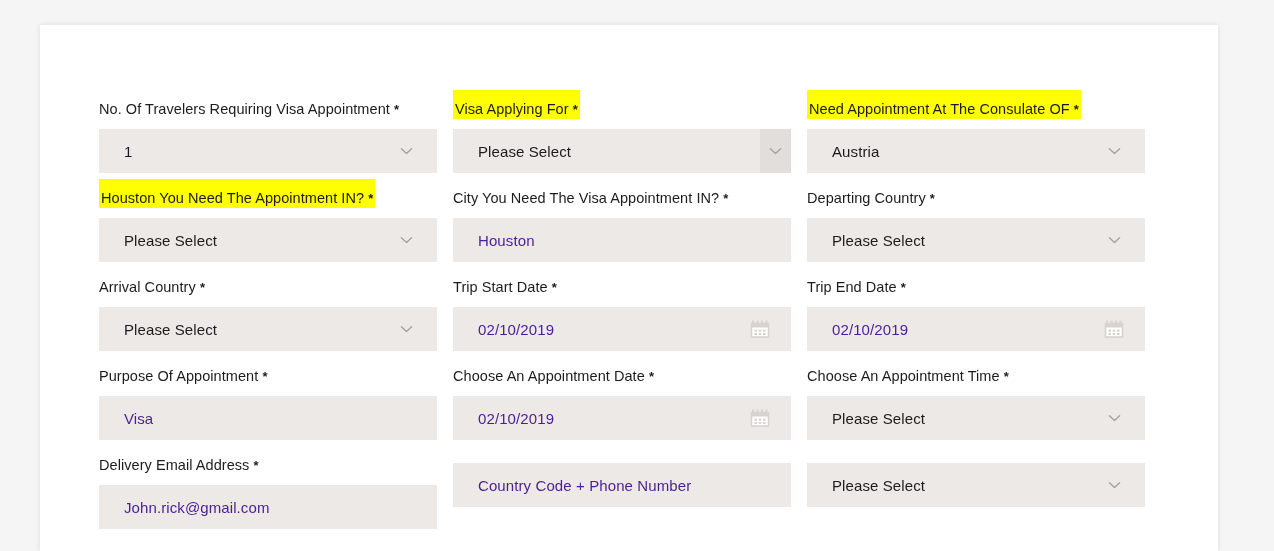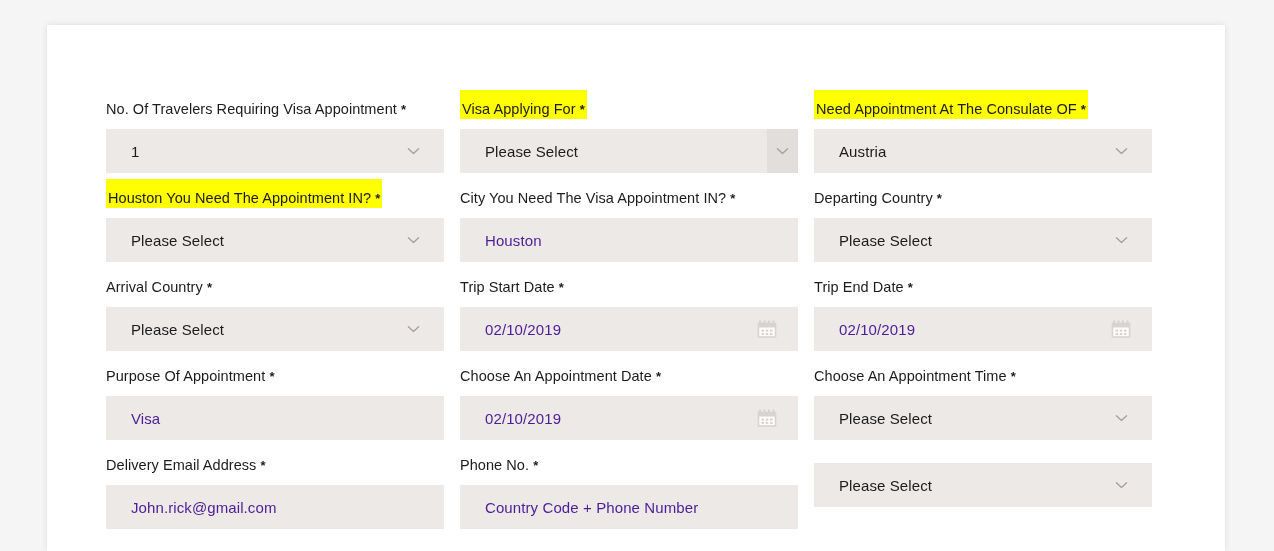--- a/index.html
+++ b/index.html
@@ -10,21 +10,20 @@
     width: 1274px;
     height: 551px;
     background: #f5f5f5;
     font-family: "Liberation Sans", sans-serif;
     overflow: hidden;
   }
   .page {
     position: relative;
     width: 1141px;
     height: 551px;
-    margin-left: 7px;
   }
   .card {
     position: absolute;
     left: 40px;
     top: 25px;
     width: 1178px;
     height: 526px;
     background: #ffffff;
     box-shadow: 0 0 6px rgba(0,0,0,0.10);
   }
@@ -273,21 +272,20 @@
             </span>
           </div>
         </div>
         <div class="field">
           <div class="label"><span><span>Delivery Email Address</span> <span class="req">*</span></span></div>
           <div class="control">
             <span class="value placeholder">John.rick@gmail.com</span>
           </div>
         </div>
         <div class="field">
-          <div class="label"><span><span>Phone No.</span> <span class="req">*</span></span></div>
           <div class="control">
             <span class="value placeholder">Country Code + Phone Number</span>
           </div>
         </div>
         <div class="field">
           <div class="control">
             <span class="value">Please Select</span>
             <span class="chevron">
               <svg viewBox="0 0 16 16" width="17" height="17" aria-hidden="true">
                 <path d="M3.2 5.8 L8 10.4 L12.8 5.8" fill="none" stroke="#a7a29e" stroke-width="1.3" stroke-linecap="round" stroke-linejoin="round"></path>

